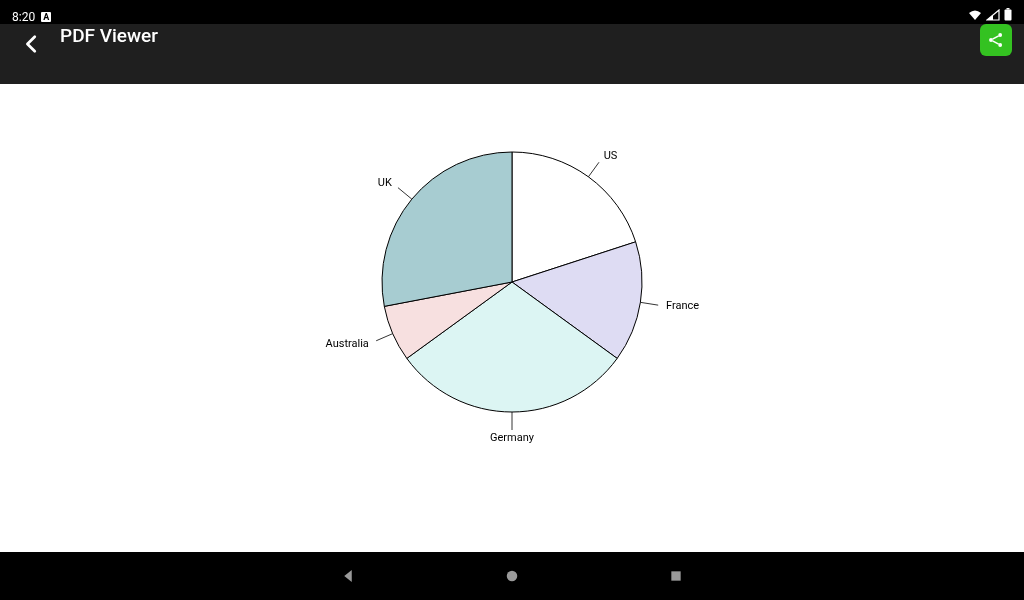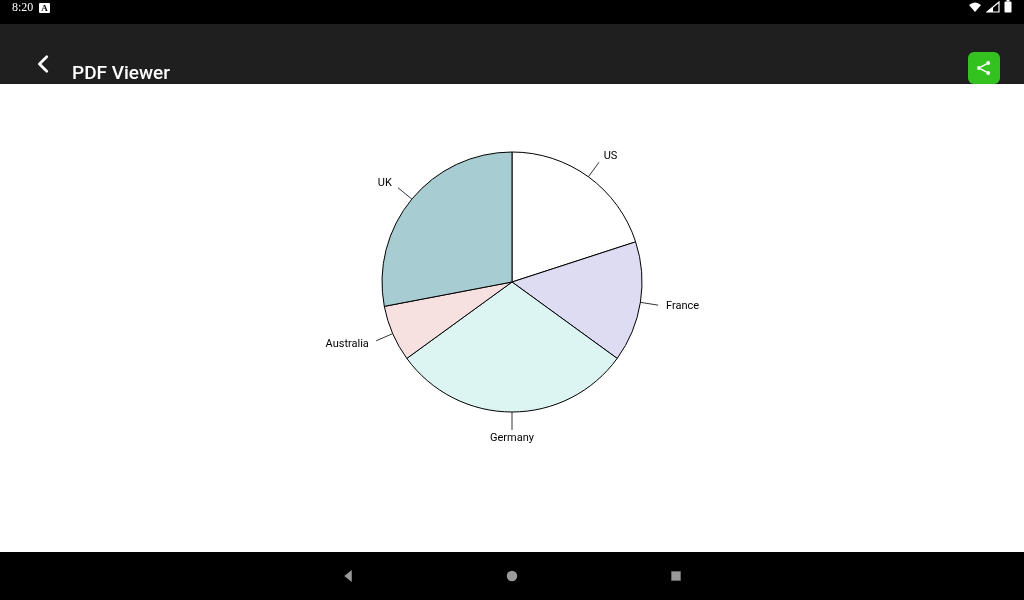--- a/index.html
+++ b/index.html
@@ -1,20 +1,20 @@
 <!DOCTYPE html>
 <html><head>
 <meta charset="utf-8">
 <style>
   * { box-sizing: border-box; margin: 0; padding: 0; }
   html, body { width: 1024px; height: 600px; overflow: hidden; font-family: Roboto, Arial, sans-serif; background: #000; }
-  .status-bar { height: 24px; background: #000; color: #fff; display: flex; align-items: flex-start; padding: 0 12px; font-size: 12px; font-family: Liberation Serif, serif; }
+  .status-bar { height: 24px; background: #000; color: #fff; display: flex; align-items: flex-end; padding: 0 12px; font-size: 12px; }
   .status-left { flex: 0 0 auto; display: flex; align-items: center; gap: 6px; }
   .status-right { margin-left: auto; display: flex; align-items: center; gap: 4px; }
-  .app-bar { height: 60px; background: #1f1f1f; color: #fff; display: flex; align-items: flex-end; padding: 0 24px; }
+  .app-bar { height: 60px; background: #1f1f1f; color: #fff; display: flex; align-items: flex-start; padding: 0 12px; }
   .back-btn { width: 40px; height: 40px; display: flex; align-items: center; justify-content: center; cursor: pointer; }
   .app-title { font-size: 19px; font-weight: 500; margin-left: 8px; }
   .share-btn { margin-left: auto; width: 32px; height: 32px; background: #34c221; border-radius: 6px; display: flex; align-items: center; justify-content: center; cursor: pointer; }
   .content { height: 468px; background: #fff; position: relative; }
   .chart-wrap { position: absolute; left: 50%; top: 0; transform: translateX(-50%); width: 600px; height: 440px; }
   .chart-title { text-align: center; font-size: 13px; font-weight: 700; padding-top: 20px; color: #000; }
   .pie-svg { display: block; margin: 18px auto 0; }
   .slice-label { font-size: 11px; fill: #000; }
   .leader { stroke: #000; stroke-width: 0.8; fill: none; }
   .slice { stroke: #000; stroke-width: 1; }

